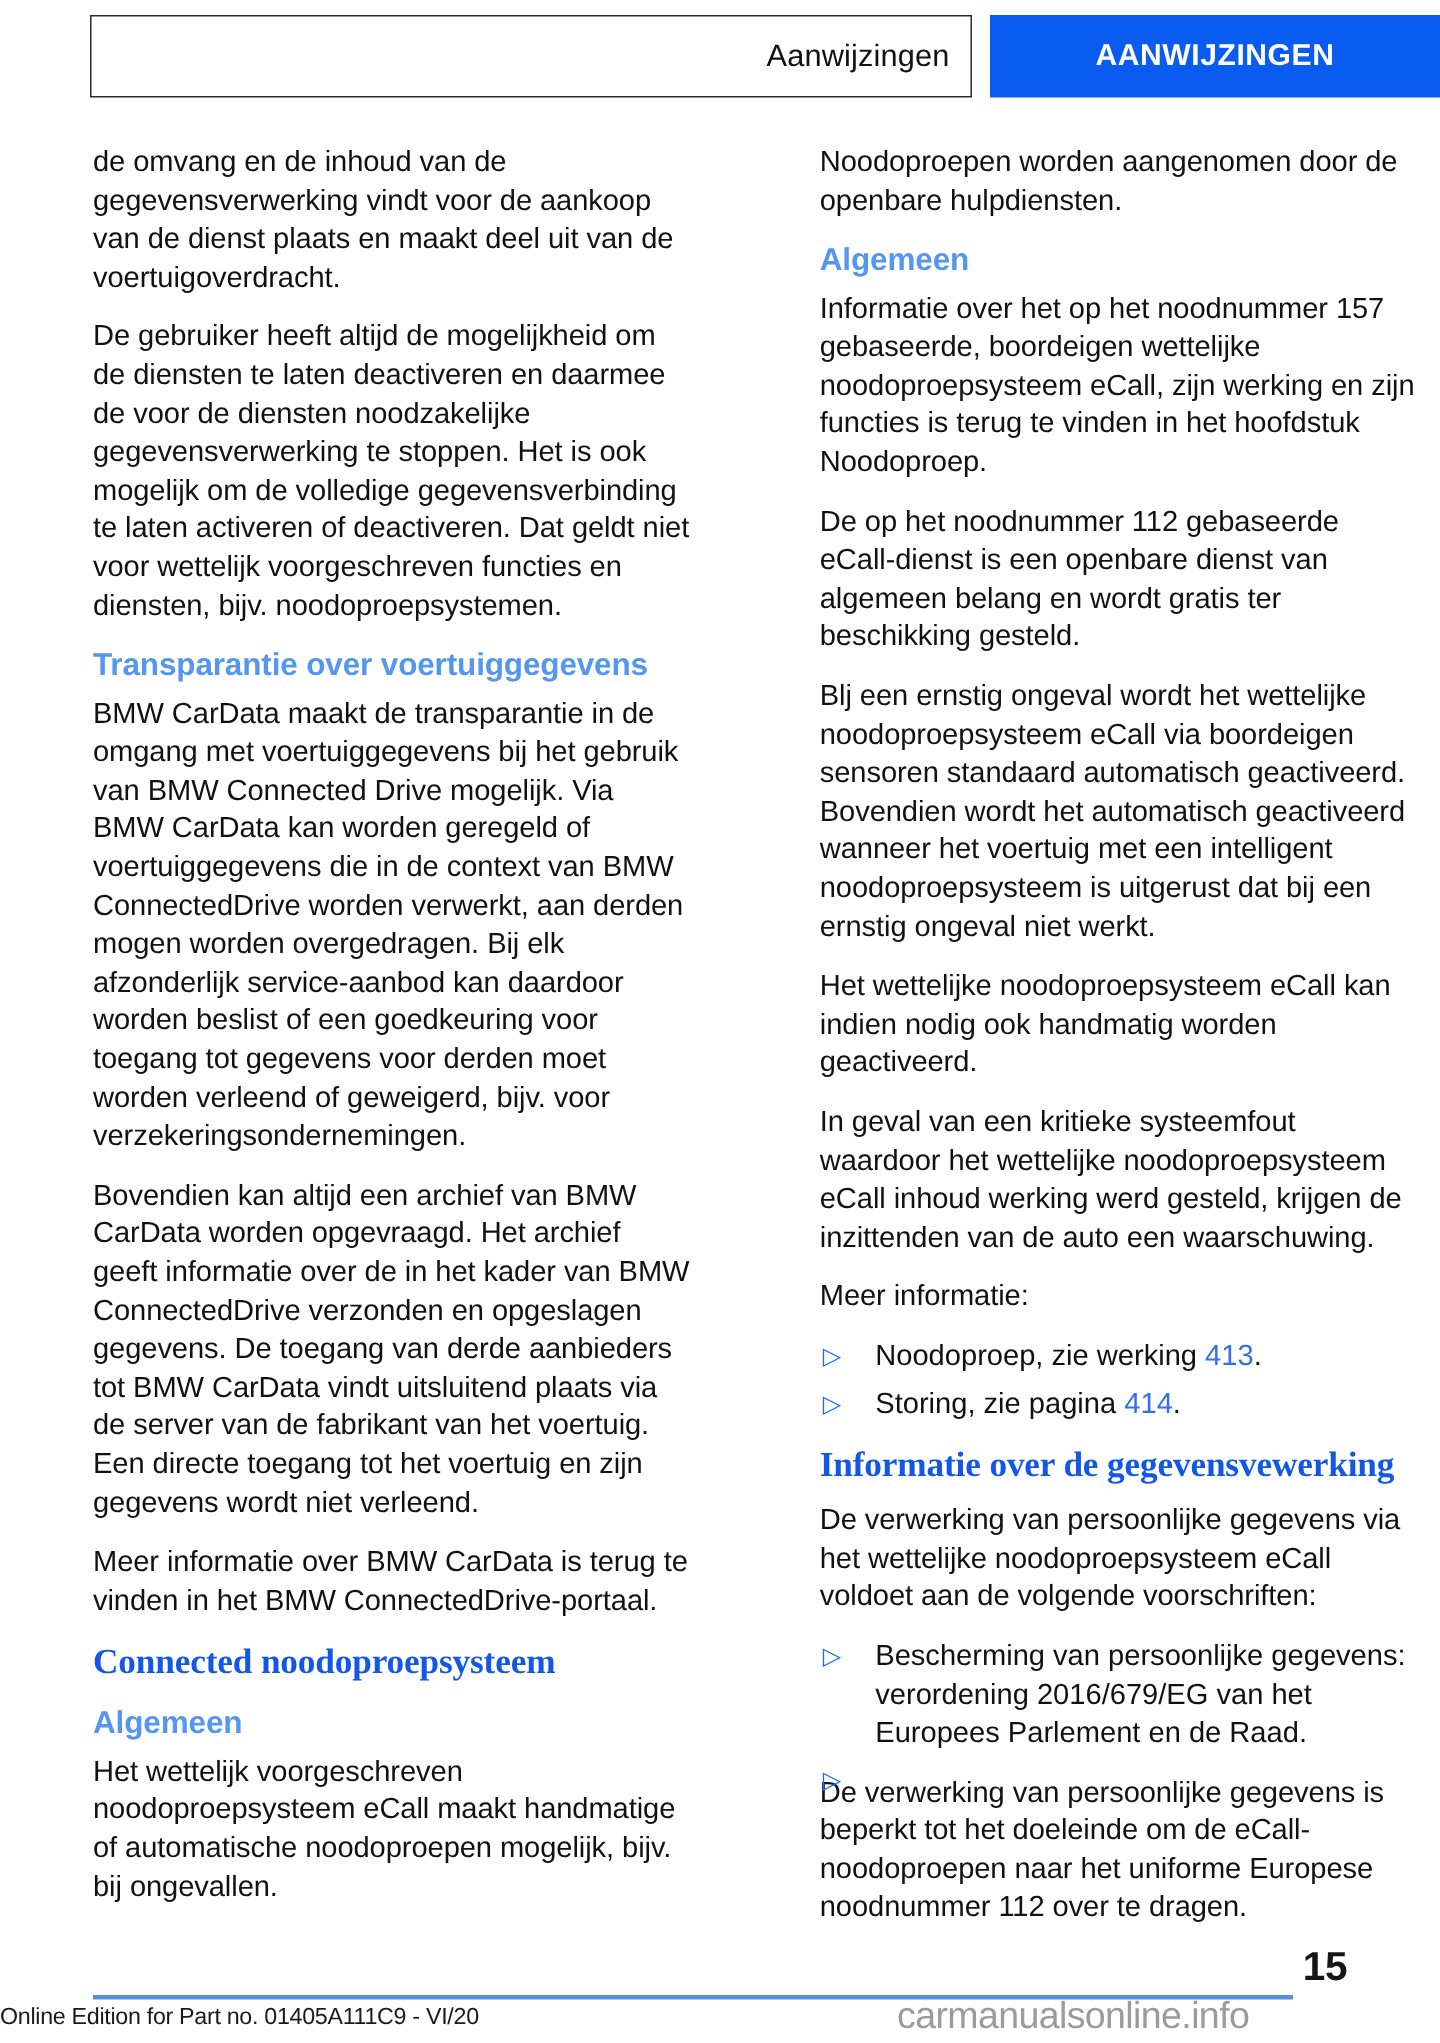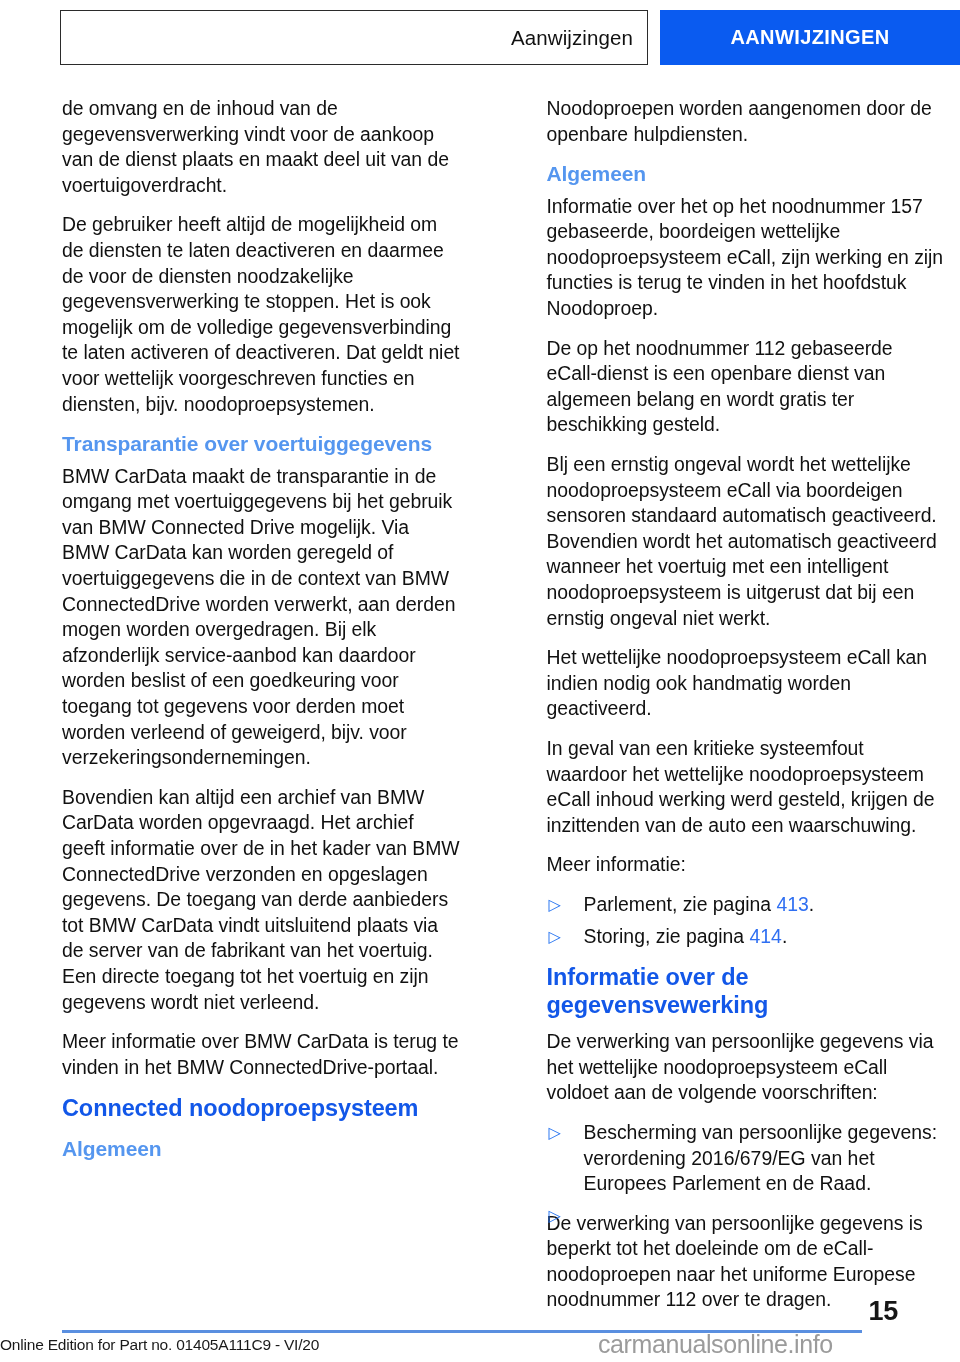--- a/index.html
+++ b/index.html
@@ -79,20 +79,21 @@
     letter-spacing: -0.05px;
   }
 
   h1.sec-title {
     margin: 13px 0 10px 0;
     font-size: 23.5px;
     line-height: 28px;
     font-weight: bold;
     color: #1257e8;
     letter-spacing: -0.1px;
+    font-family: Liberation Serif, serif;
   }
   h2.sub-title {
     margin: 14px 0 7px 0;
     font-size: 21px;
     line-height: 25.5px;
     font-weight: bold;
     color: #5596ef;
     letter-spacing: -0.1px;
   }
   .col .first-block {
@@ -178,32 +179,33 @@
 <div class="content">
   <div class="col" id="col-left">
       <p class="body-text first-block">de omvang en de inhoud van de gegevensverwerking vindt voor de aankoop van de dienst plaats en maakt deel uit van de voertuigoverdracht.</p>
       <p class="body-text">De gebruiker heeft altijd de mogelijkheid om de diensten te laten deactiveren en daarmee de voor de diensten noodzakelijke gegevensverwerking te stoppen. Het is ook mogelijk om de volledige gegevensverbinding te laten activeren of deactiveren. Dat geldt niet voor wettelijk voorgeschreven functies en diensten, bijv. noodoproepsystemen.</p>
       <h2 class="sub-title" style="color: rgb(85, 150, 239);">Transparantie over voertuiggegevens</h2>
       <p class="body-text">BMW CarData maakt de transparantie in de omgang met voertuiggegevens bij het gebruik van BMW Connected Drive mogelijk. Via BMW CarData kan worden geregeld of voertuiggegevens die in de context van BMW ConnectedDrive worden verwerkt, aan derden mogen worden overgedragen. Bij elk afzonderlijk service-aanbod kan daardoor worden beslist of een goedkeuring voor toegang tot gegevens voor derden moet worden verleend of geweigerd, bijv. voor verzekeringsondernemingen.</p>
       <p class="body-text">Bovendien kan altijd een archief van BMW CarData worden opgevraagd. Het archief geeft informatie over de in het kader van BMW ConnectedDrive verzonden en opgeslagen gegevens. De toegang van derde aanbieders tot BMW CarData vindt uitsluitend plaats via de server van de fabrikant van het voertuig. Een directe toegang tot het voertuig en zijn gegevens wordt niet verleend.</p>
       <p class="body-text">Meer informatie over BMW CarData is terug te vinden in het BMW ConnectedDrive-portaal.</p>
       <h1 class="sec-title" style="color: rgb(18, 87, 232);">Connected noodoproepsysteem</h1>
       <h2 class="sub-title" style="color: rgb(85, 150, 239);">Algemeen</h2>
+      <p class="body-text">Het wettelijk voorgeschreven noodoproepsysteem eCall maakt handmatige of automatische noodoproepen mogelijk, bijv. bij ongevallen.</p>
     </div>
   <div class="col" id="col-right">
       <p class="body-text first-block">Noodoproepen worden aangenomen door de openbare hulpdiensten.</p>
       <h2 class="sub-title" style="color: rgb(85, 150, 239);">Algemeen</h2>
       <p class="body-text">Informatie over het op het noodnummer 157 gebaseerde, boordeigen wettelijke noodoproepsysteem eCall, zijn werking en zijn functies is terug te vinden in het hoofdstuk Noodoproep.</p>
       <p class="body-text">De op het noodnummer 112 gebaseerde eCall-dienst is een openbare dienst van algemeen belang en wordt gratis ter beschikking gesteld.</p>
       <p class="body-text">Blj een ernstig ongeval wordt het wettelijke noodoproepsysteem eCall via boordeigen sensoren standaard automatisch geactiveerd. Bovendien wordt het automatisch geactiveerd wanneer het voertuig met een intelligent noodoproepsysteem is uitgerust dat bij een ernstig ongeval niet werkt.</p>
       <p class="body-text">Het wettelijke noodoproepsysteem eCall kan indien nodig ook handmatig worden geactiveerd.</p>
       <p class="body-text">In geval van een kritieke systeemfout waardoor het wettelijke noodoproepsysteem eCall inhoud werking werd gesteld, krijgen de inzittenden van de auto een waarschuwing.</p>
       <p class="body-text">Meer informatie:</p>
       <ul class="arrow-list">
-        <li><span class="bullet-arrow" style="color: rgb(31, 111, 240);">▷</span><span>Parlement, zie pagina </span><span class="pageref" style="color: rgb(47, 111, 242);">413</span><span>.</span></li>
+        <li><span class="bullet-arrow" style="color: rgb(31, 111, 240);">▷</span><span>Noodoproep, zie werking </span><span class="pageref" style="color: rgb(47, 111, 242);">413</span><span>.</span></li>
         <li><span class="bullet-arrow" style="color: rgb(31, 111, 240);">▷</span><span>Storing, zie pagina </span><span class="pageref" style="color: rgb(47, 111, 242);">414</span><span>.</span></li>
       </ul>
       <h1 class="sec-title" style="color: rgb(18, 87, 232);">Informatie over de gegevensvewerking</h1>
       <p class="body-text">De verwerking van persoonlijke gegevens via het wettelijke noodoproepsysteem eCall voldoet aan de volgende voorschriften:</p>
       <ul class="arrow-list">
         <li><span class="bullet-arrow" style="color: rgb(31, 111, 240);">▷</span><span>Bescherming van persoonlijke gegevens: verordening 2016/679/EG van het Europees Parlement en de Raad.</span></li>
         <li><span class="bullet-arrow" style="color: rgb(31, 111, 240);">▷</span></li>
       </ul>
       <p class="body-text">De verwerking van persoonlijke gegevens is beperkt tot het doeleinde om de eCall-noodoproepen naar het uniforme Europese noodnummer 112 over te dragen.</p>
     </div>

